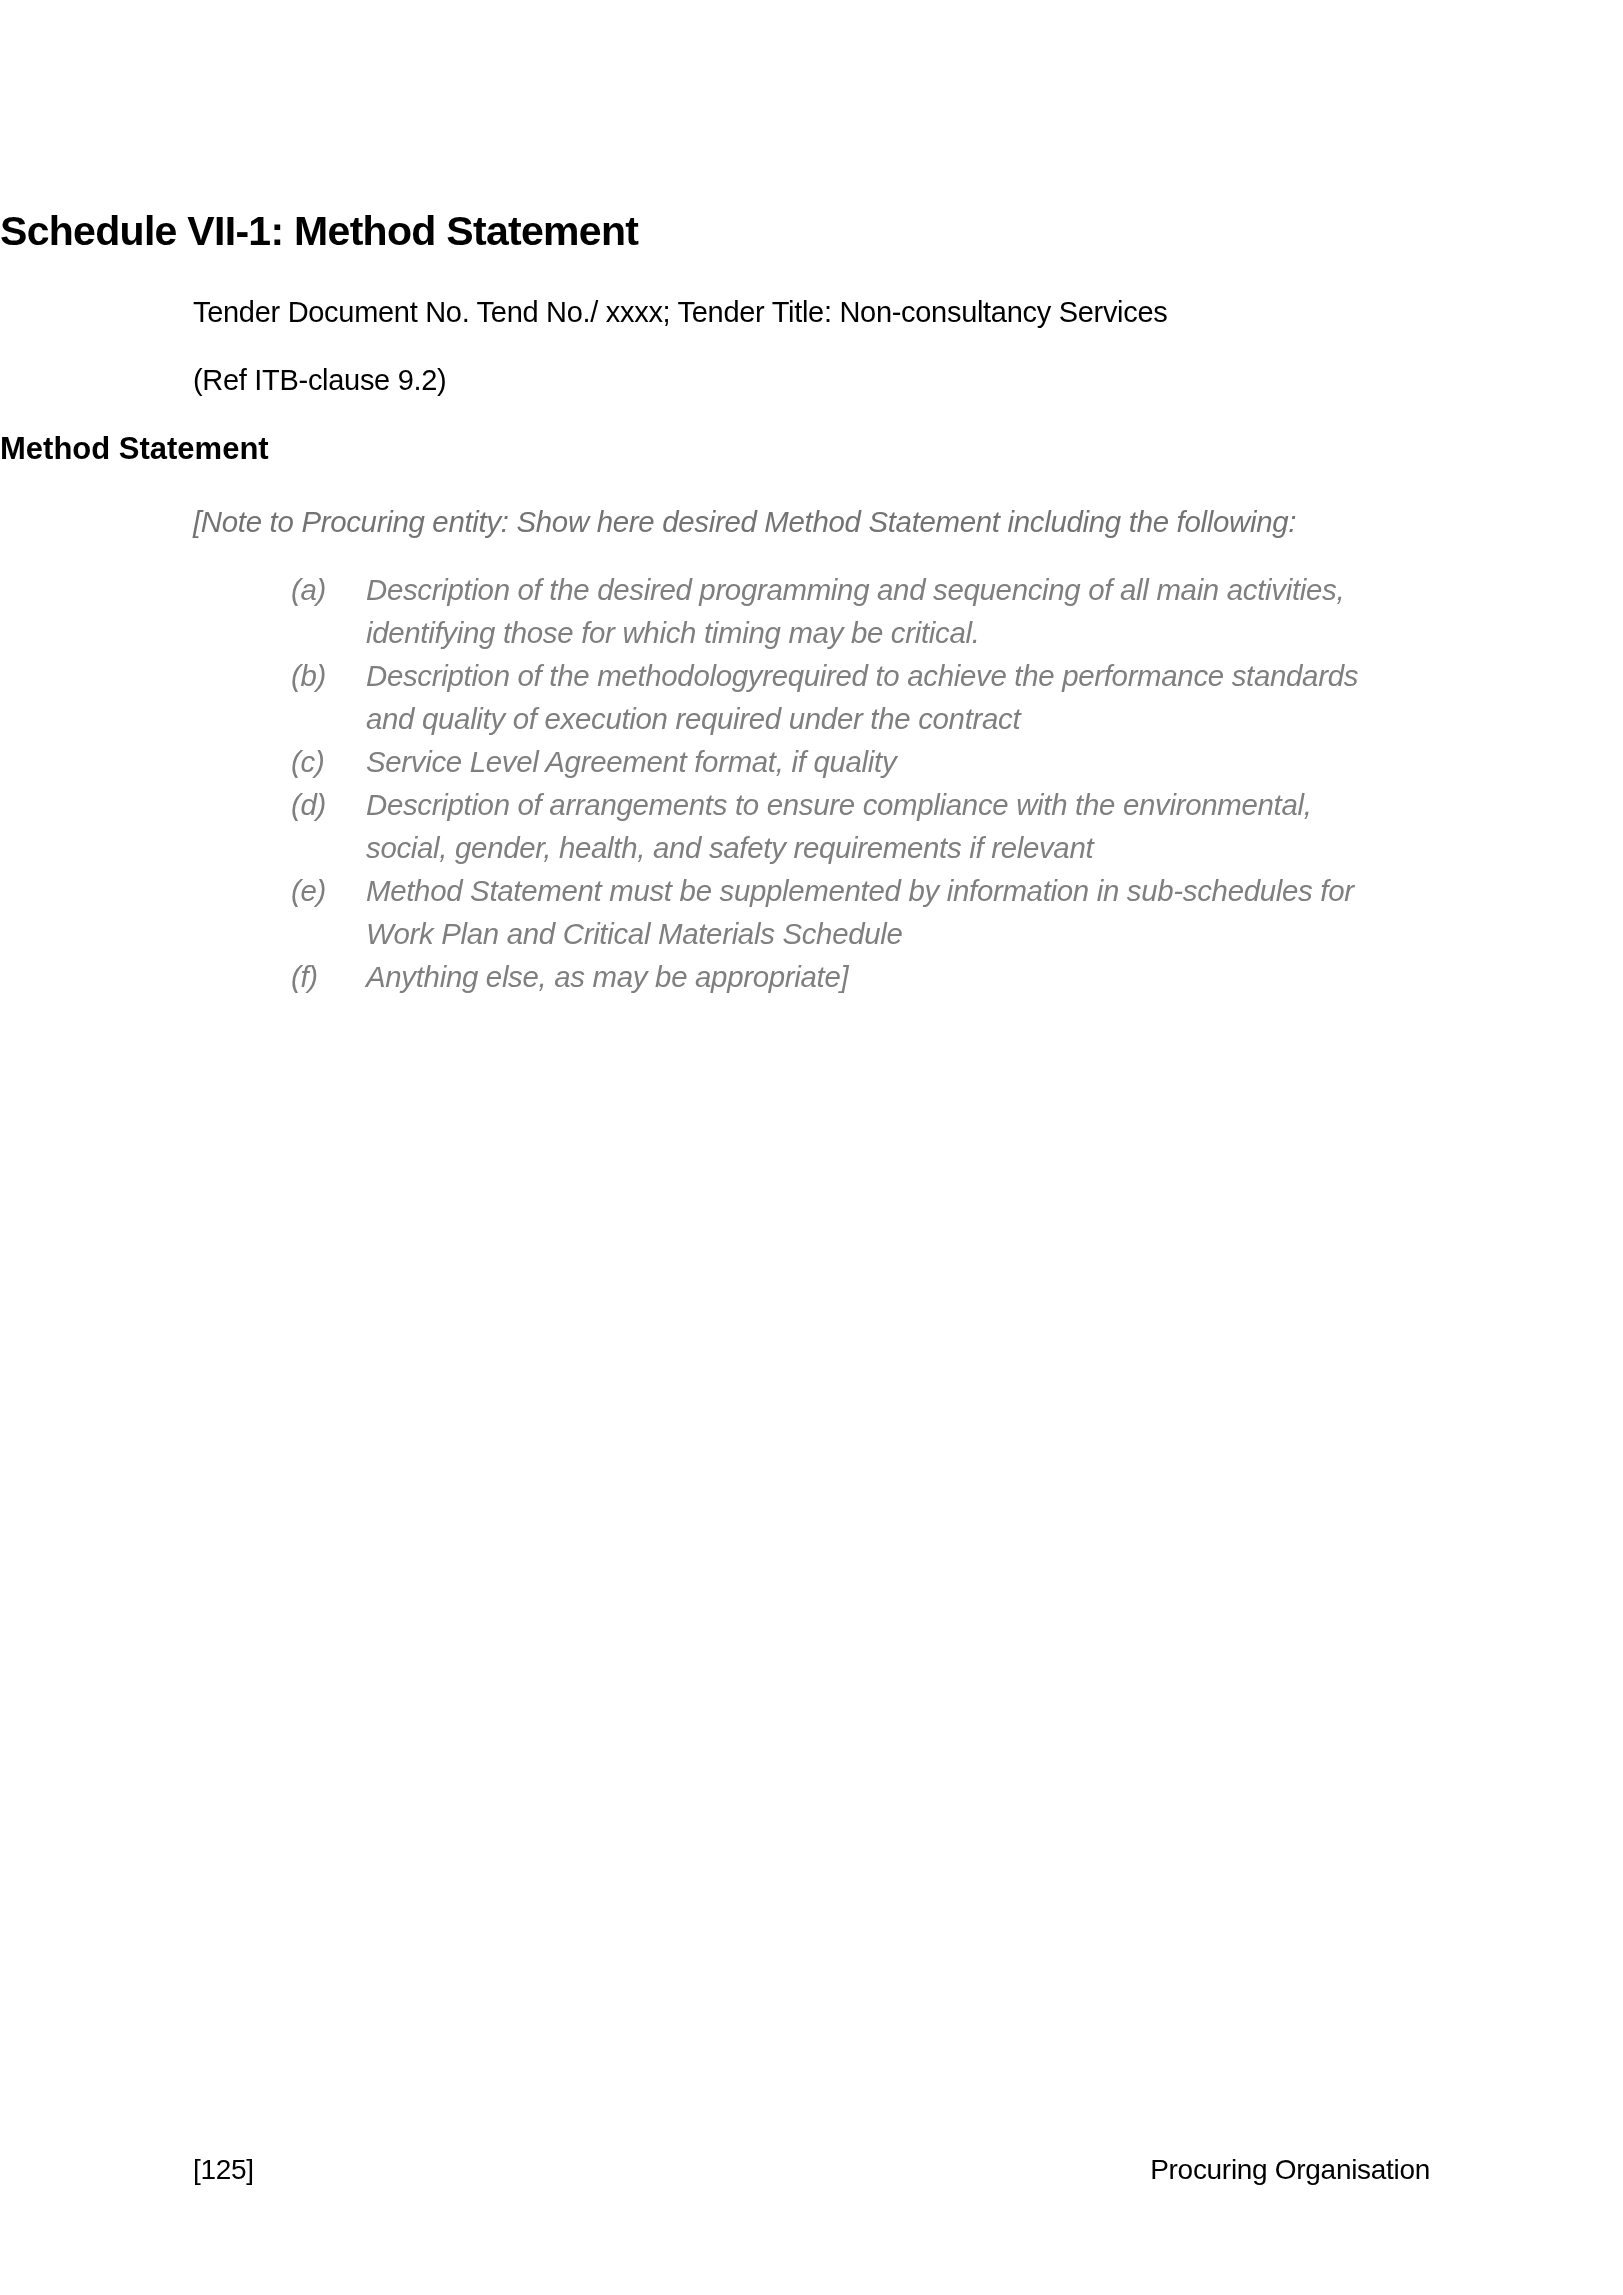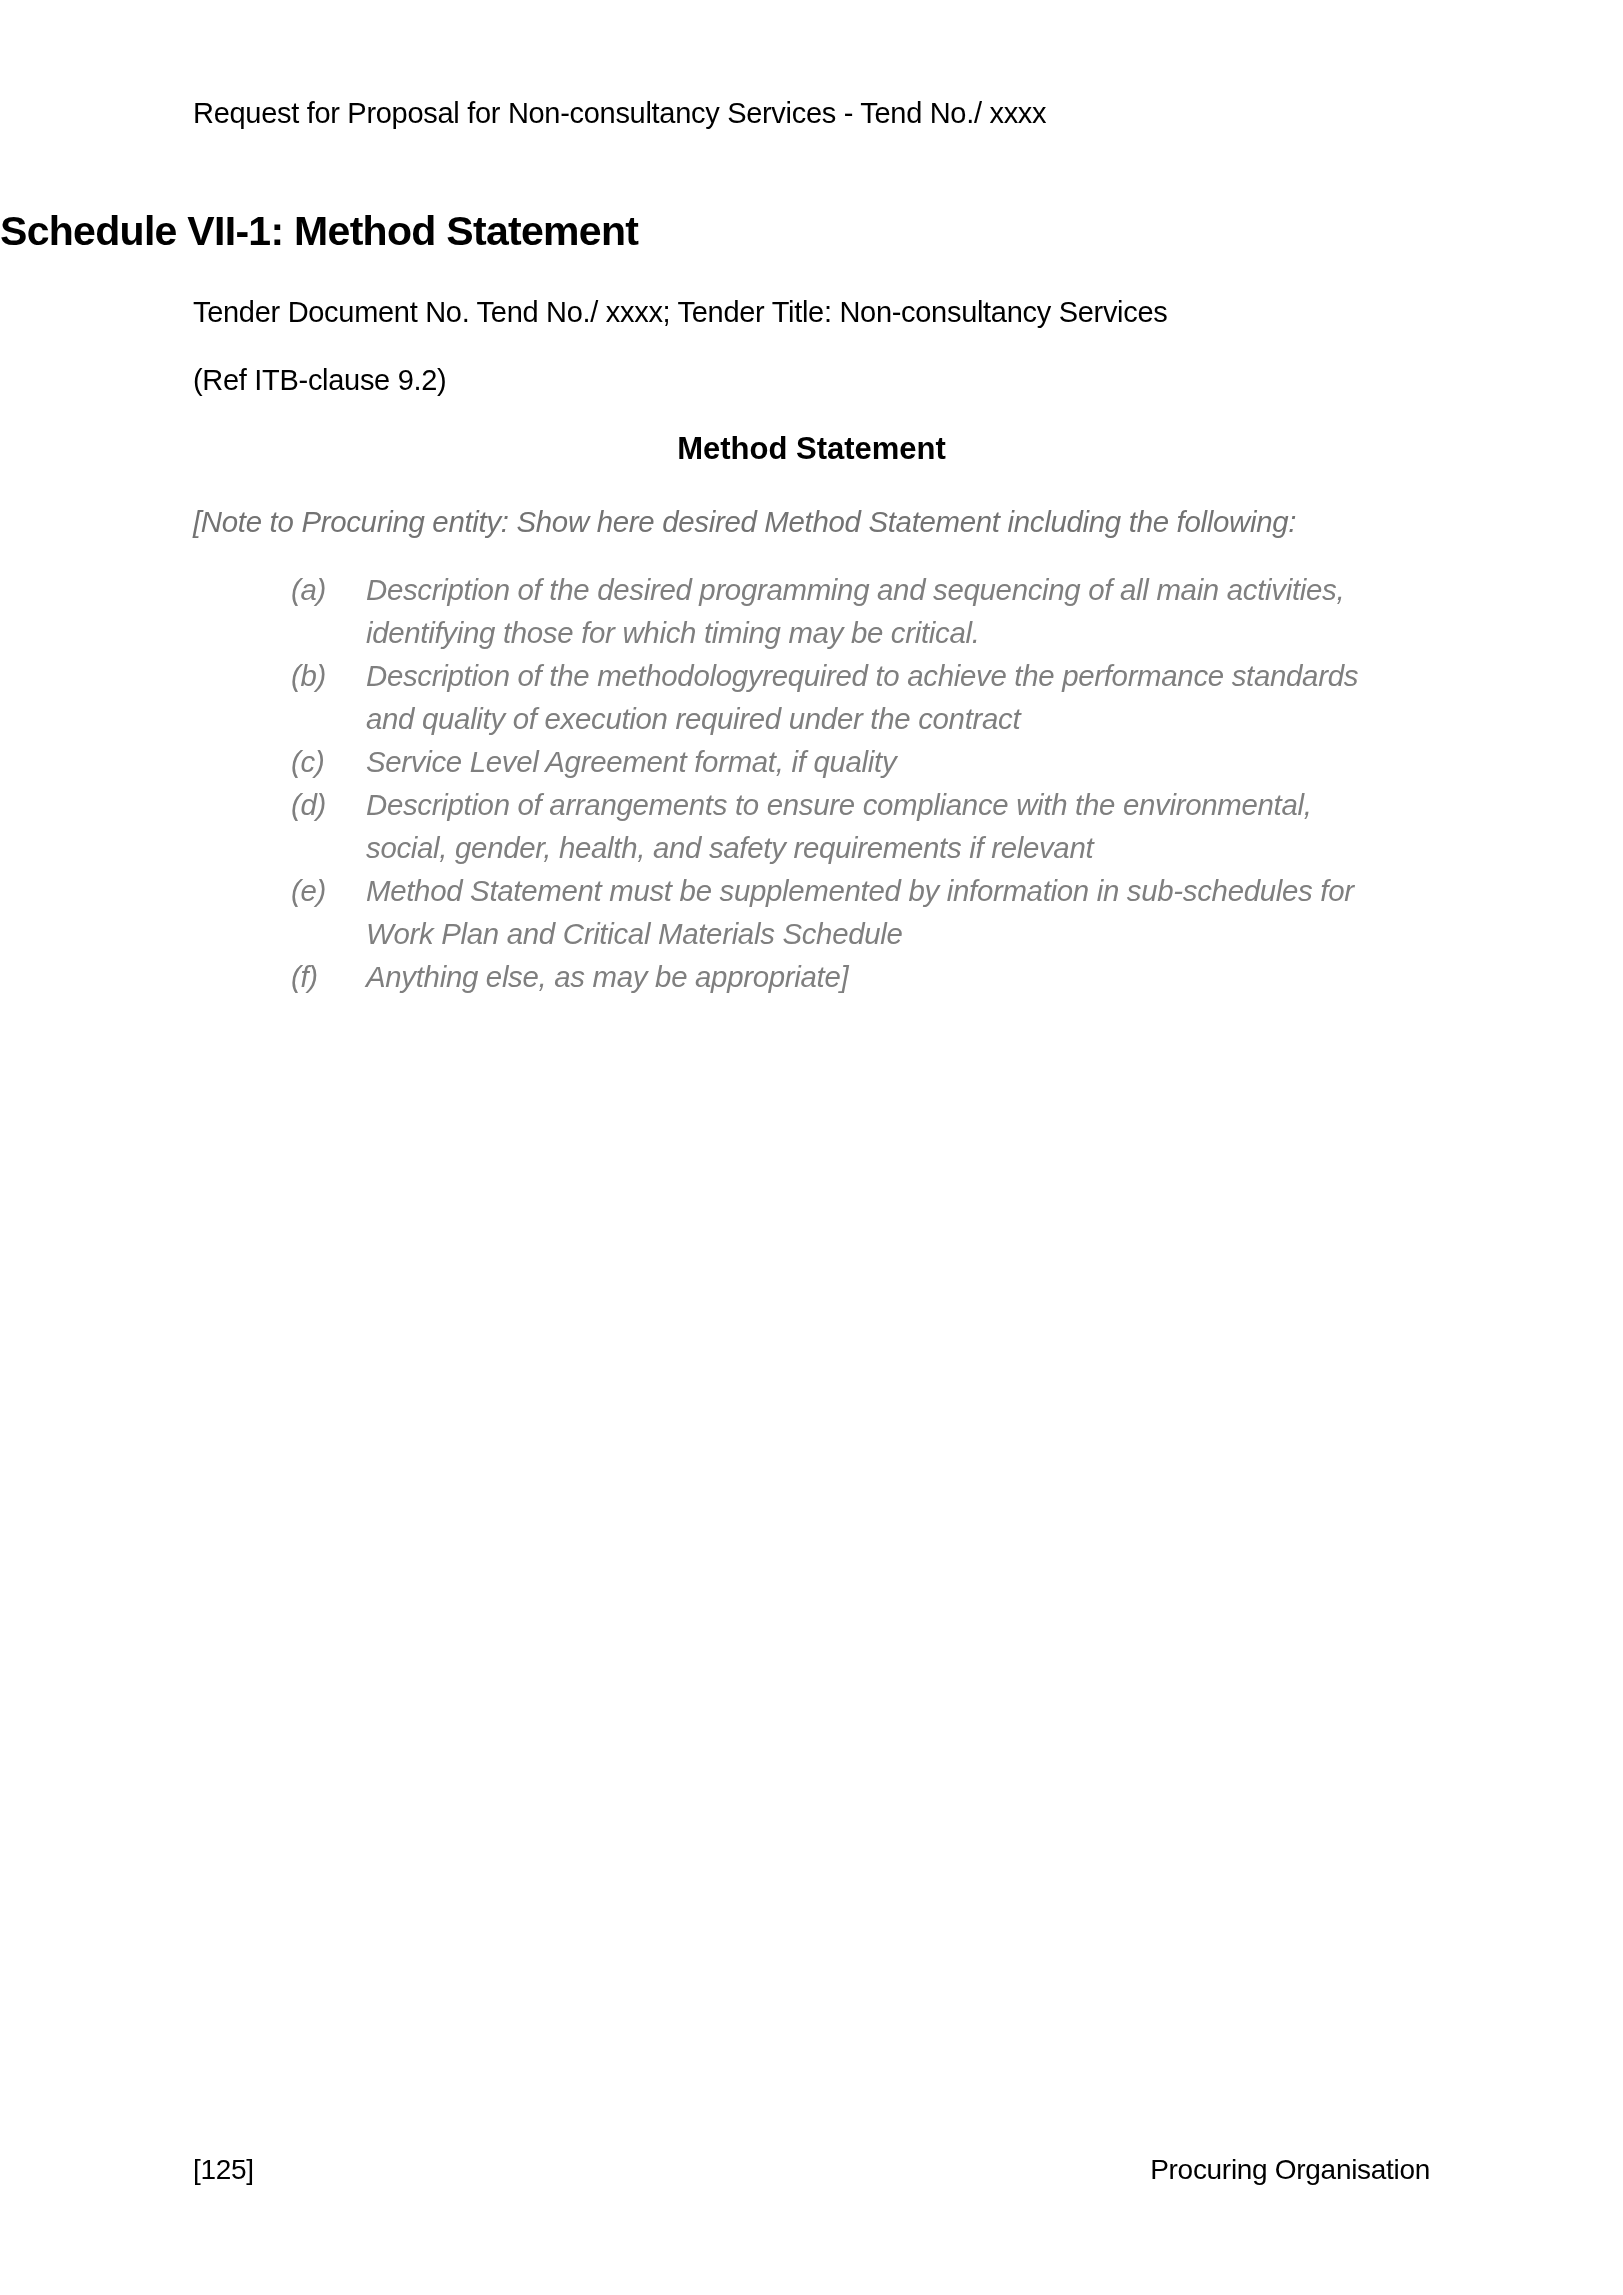--- a/index.html
+++ b/index.html
@@ -50,21 +50,20 @@
     top: 364px;
     font-size: 29px;
     letter-spacing: -0.3px;
     white-space: nowrap;
   }
   .section-heading {
     position: absolute;
     left: 0;
     top: 431px;
     width: 1623px;
-    text-align: center;
     font-size: 31px;
     font-weight: bold;
     color: #000000;
   }
   .note-intro {
     position: absolute;
     left: 193px;
     top: 505px;
     width: 1243px;
     font-size: 29.4px;
@@ -106,21 +105,20 @@
     font-size: 28px;
     letter-spacing: -0.3px;
     color: #000000;
   }
 </style>
 </head>
 <body>
 
 <div class="page">
 
-  <div class="running-header">Request for Proposal for Non-consultancy Services - Tend No./ xxxx</div>
 
   <div class="doc-title">Schedule VII-1: Method Statement</div>
 
   <div class="tender-line">Tender Document No. Tend No./ xxxx; Tender Title: Non-consultancy Services</div>
 
   <div class="ref-line">(Ref ITB-clause 9.2)</div>
 
   <div class="section-heading">Method Statement</div>
 
   <div class="note-intro">[Note to Procuring entity: Show here desired Method Statement including the following:</div>

